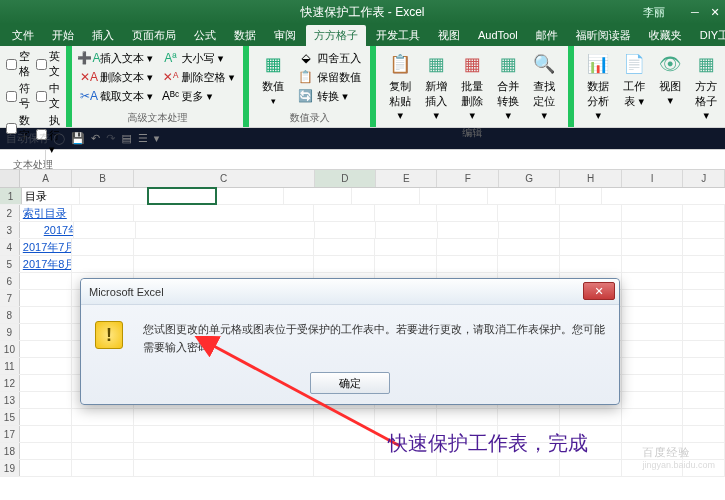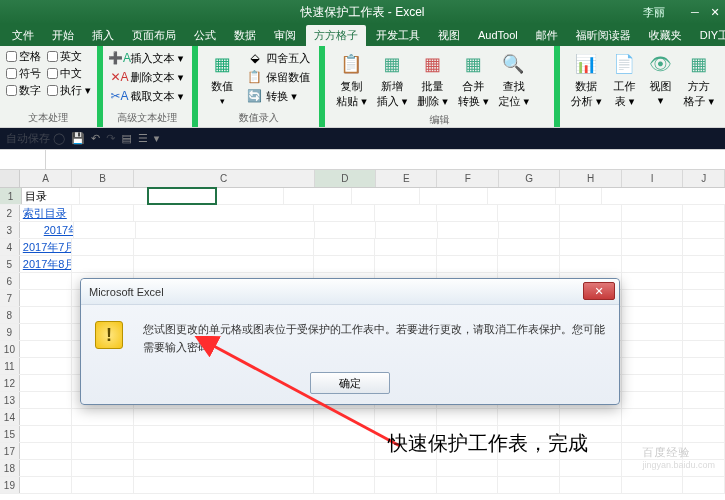--- a/index.html
+++ b/index.html
@@ -43,21 +43,21 @@
 .cell.sel{outline:2px solid #217346;outline-offset:-1px;background:#fff;z-index:2;position:relative}
 .modal{position:absolute;left:80px;top:278px;width:540px;background:linear-gradient(#f4f7fb,#e9eef5);border:1px solid #6f8aa8;border-radius:4px;box-shadow:0 4px 14px rgba(0,0,0,.3);pointer-events:auto}
 .modal .mtitle{height:26px;background:linear-gradient(#fdfefe,#e4ecf4);border-bottom:1px solid #cfd9e5;display:flex;align-items:center;padding:0 8px;font-size:11px;color:#333;position:relative;border-radius:4px 4px 0 0}
 .modal .closebtn{position:absolute;right:4px;top:3px;width:32px;height:18px;background:linear-gradient(#e07777,#c63b3b);border:1px solid #9a2a2a;border-radius:2px;color:#fff;text-align:center;line-height:16px;font-size:11px;cursor:pointer}
 .modal .mbody{padding:16px 14px;display:flex;gap:20px;align-items:flex-start}
 .modal .warnicon{width:28px;height:28px;background:radial-gradient(#ffe680,#f5c518);border:1px solid #b89200;border-radius:3px;position:relative;flex-shrink:0}
 .modal .warnicon::after{content:"!";position:absolute;inset:0;display:flex;align-items:center;justify-content:center;font-weight:bold;font-size:18px;color:#5c4a00}
 .modal .mtext{font-size:11px;color:#333;line-height:1.6}
 .modal .mbtns{text-align:center;padding:0 0 10px}
 .modal .okbtn{width:80px;height:22px;background:linear-gradient(#fefefe,#e4e9ef);border:1px solid #8aa0b8;border-radius:2px;font-size:11px;cursor:pointer}
-.annotation{position:absolute;left:388px;top:430px;color:#000000;font-size:20px;font-family:"Microsoft YaHei";pointer-events:none}
+.annotation{position:absolute;left:388px;top:430px;color:#4c1d95;font-size:20px;font-family:"Microsoft YaHei";pointer-events:none}
 .arrow{position:absolute;left:190px;top:336px;width:230px;height:120px;pointer-events:none}
 .arrow svg{width:100%;height:100%}
 .watermark{position:absolute;right:10px;bottom:30px;font-size:11px;color:#cacaca;pointer-events:none;letter-spacing:1px}
 .watermark .wm2{font-size:9px;color:#dadada;letter-spacing:0}
 </style>
 </head>
 <body>
 
 <div class="titlebar">
   <span class="title">快速保护工作表 - Excel</span>
@@ -104,20 +104,34 @@
     </div>
     <div class="glabel">文本处理</div>
   </div>
   <div class="rgroup">
     <div class="gbody">
       <div class="btn-col" id="g2a">
           <div class="rbtn"><span class="ricon" style="color:#2a7">➕A</span>插入文本 ▾</div>
           <div class="rbtn"><span class="ricon" style="color:#c33">✕A</span>删除文本 ▾</div>
           <div class="rbtn"><span class="ricon" style="color:#26c">✂A</span>截取文本 ▾</div>
         </div>
+      <div class="btn-col">
+        <div class="rbtn">
+            <span class="ricon" style="color:#2a7">Aª</span>
+            <span>大小写 ▾</span>
+          </div>
+        <div class="rbtn">
+            <span class="ricon" style="color:#c33">✕ᴬ</span>
+            <span>删除空格 ▾</span>
+          </div>
+        <div class="rbtn">
+            <span class="ricon">Aᴮᶜ</span>
+            <span>更多 ▾</span>
+          </div>
+      </div>
     </div>
     <div class="glabel">高级文本处理</div>
   </div>
   <div class="rgroup">
     <div class="gbody">
       <div class="bigbtn">
         <span class="bigicon" style="color:#2a7">▦</span>
         <span>数值</span>
           <span style="font-size:9px">▾</span>
       </div>
@@ -369,33 +383,20 @@
         <div class="cell" style="width: 200px;"></div>
         <div class="cell" style="width: 68px;"></div>
         <div class="cell" style="width: 68px;"></div>
         <div class="cell" style="width: 68px;"></div>
         <div class="cell" style="width: 68px;"></div>
         <div class="cell" style="width: 68px;"></div>
         <div class="cell" style="width: 68px;"></div>
         <div class="cell" style="width: 46px;"></div>
       </div>
       <div class="row">
-        <div class="rowh">14</div>
-        <div class="cell" style="width: 58px;"></div>
-        <div class="cell" style="width: 68px;"></div>
-        <div class="cell" style="width: 200px;"></div>
-        <div class="cell" style="width: 68px;"></div>
-        <div class="cell" style="width: 68px;"></div>
-        <div class="cell" style="width: 68px;"></div>
-        <div class="cell" style="width: 68px;"></div>
-        <div class="cell" style="width: 68px;"></div>
-        <div class="cell" style="width: 68px;"></div>
-        <div class="cell" style="width: 46px;"></div>
-      </div>
-      <div class="row">
         <div class="rowh">15</div>
         <div class="cell" style="width: 58px;"></div>
         <div class="cell" style="width: 68px;"></div>
         <div class="cell" style="width: 200px;"></div>
         <div class="cell" style="width: 68px;"></div>
         <div class="cell" style="width: 68px;"></div>
         <div class="cell" style="width: 68px;"></div>
         <div class="cell" style="width: 68px;"></div>
         <div class="cell" style="width: 68px;"></div>
         <div class="cell" style="width: 68px;"></div>

